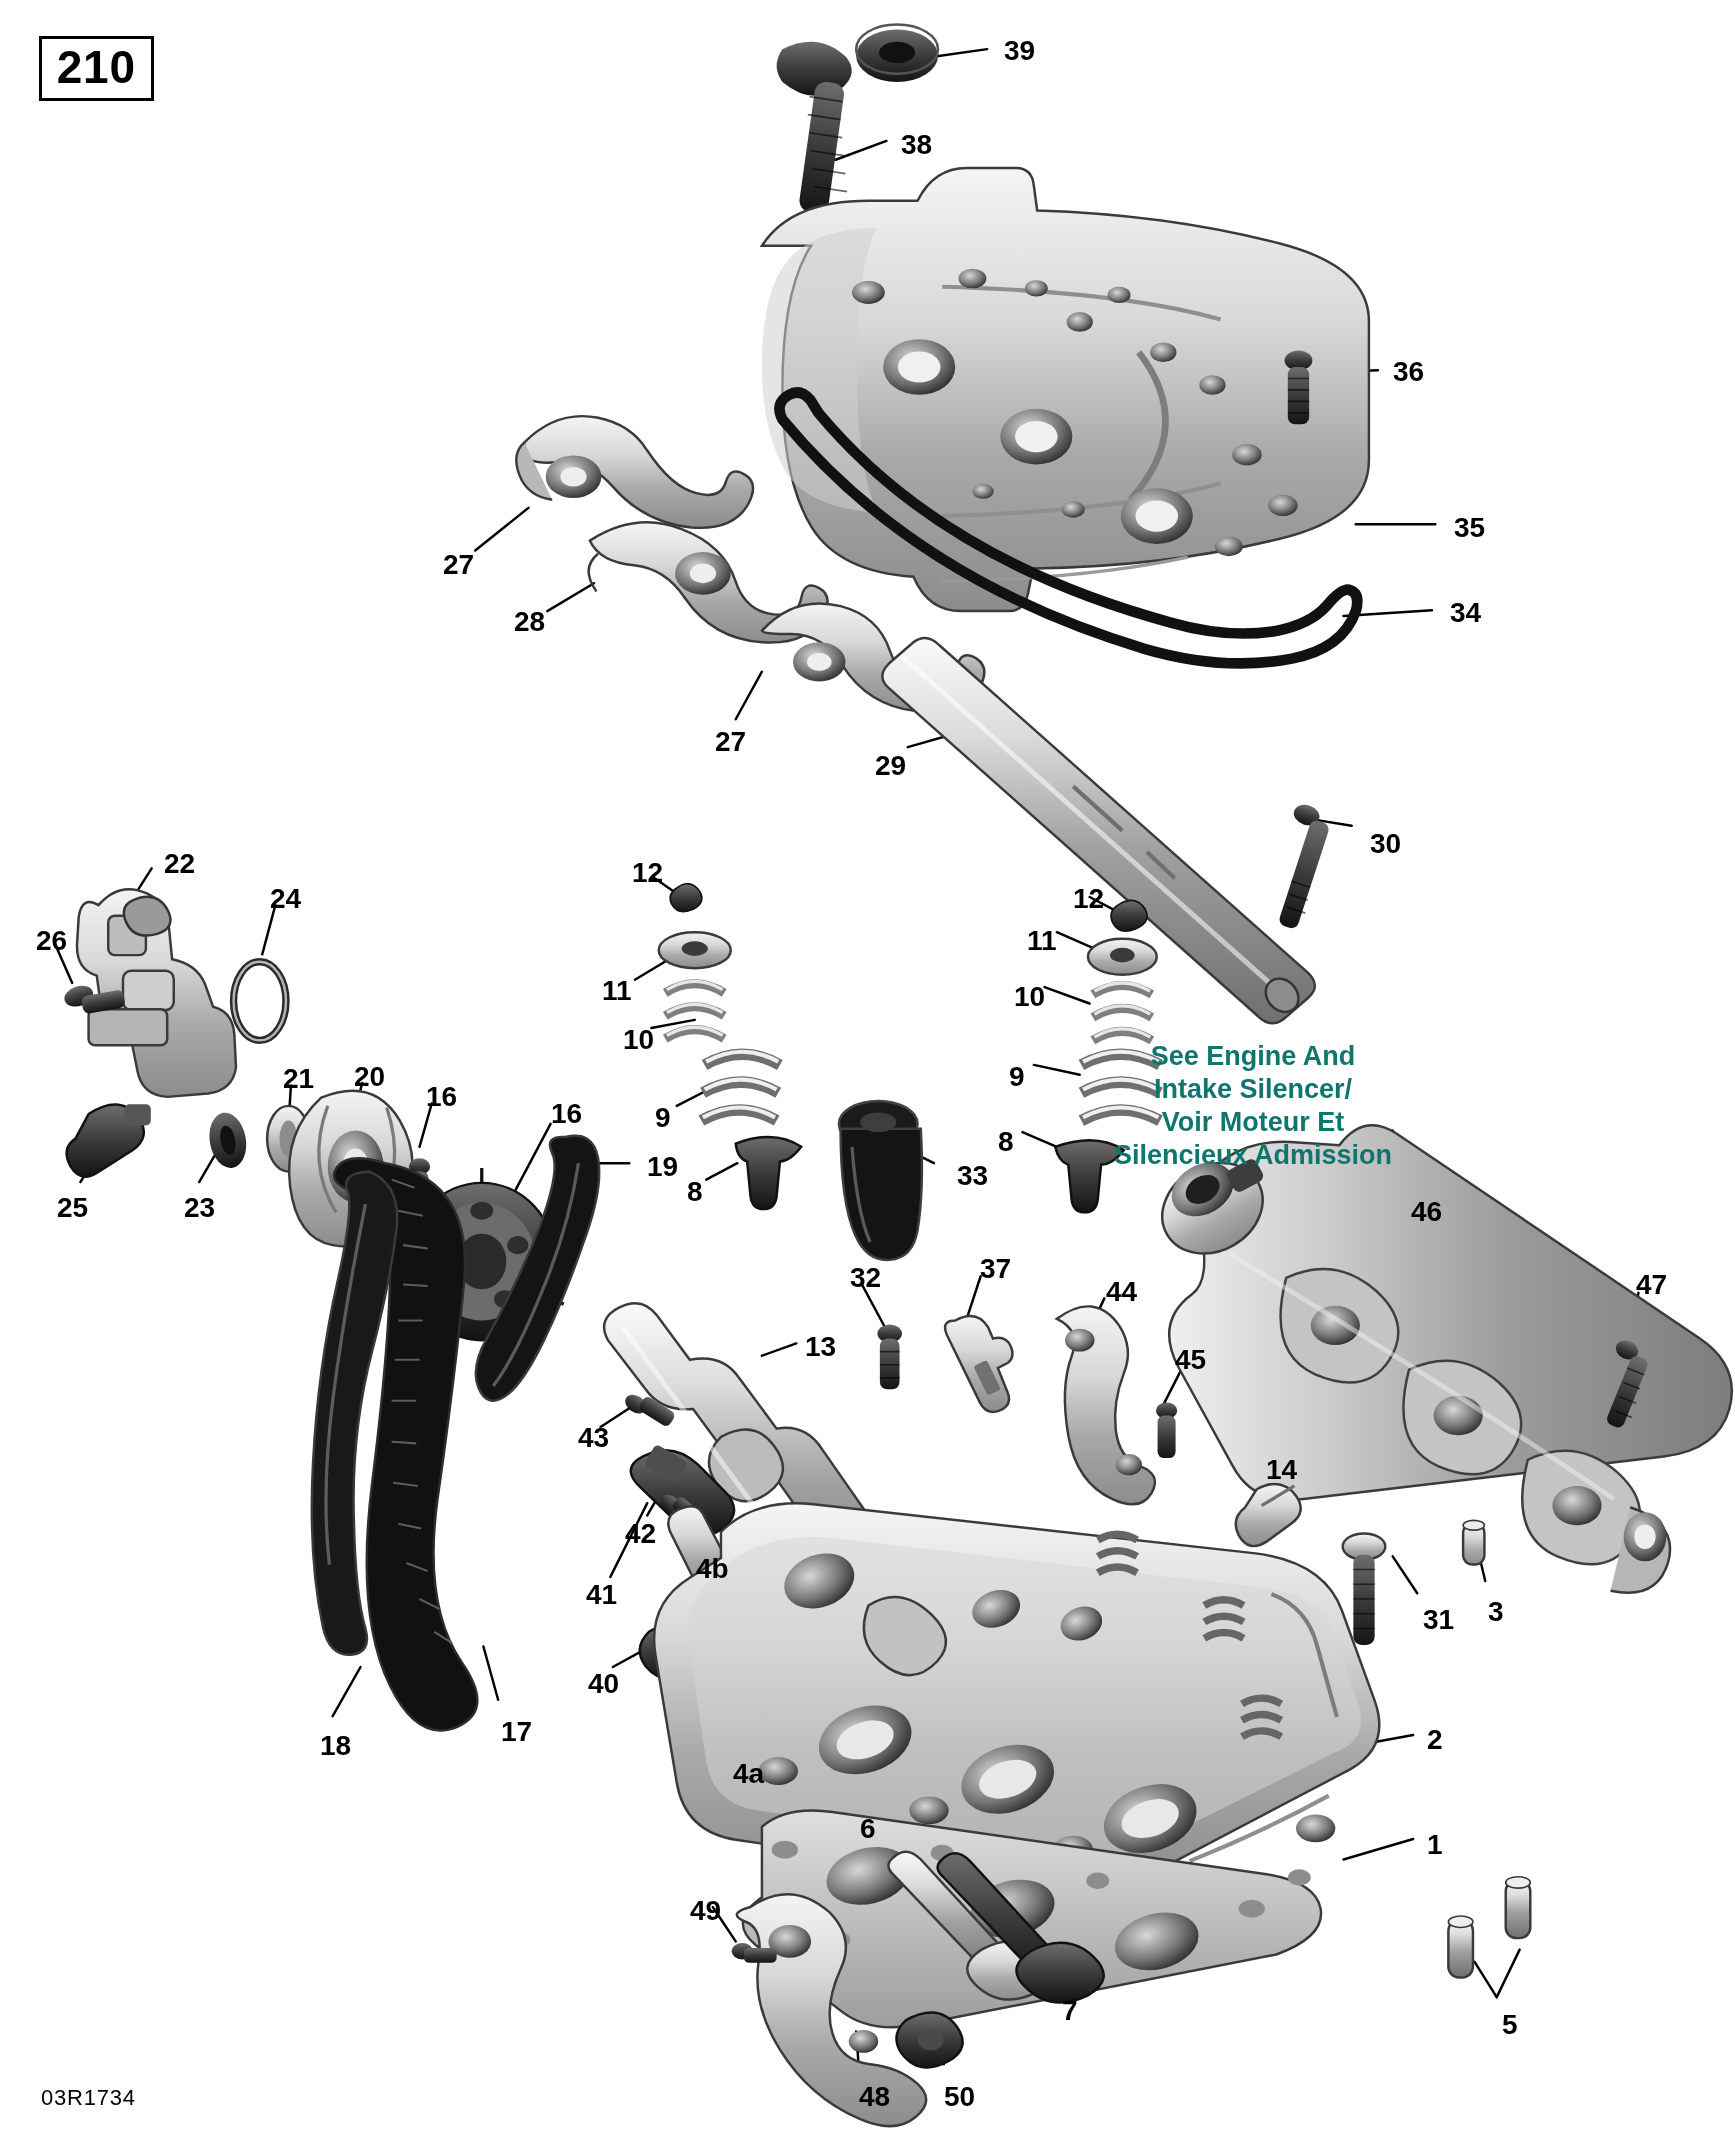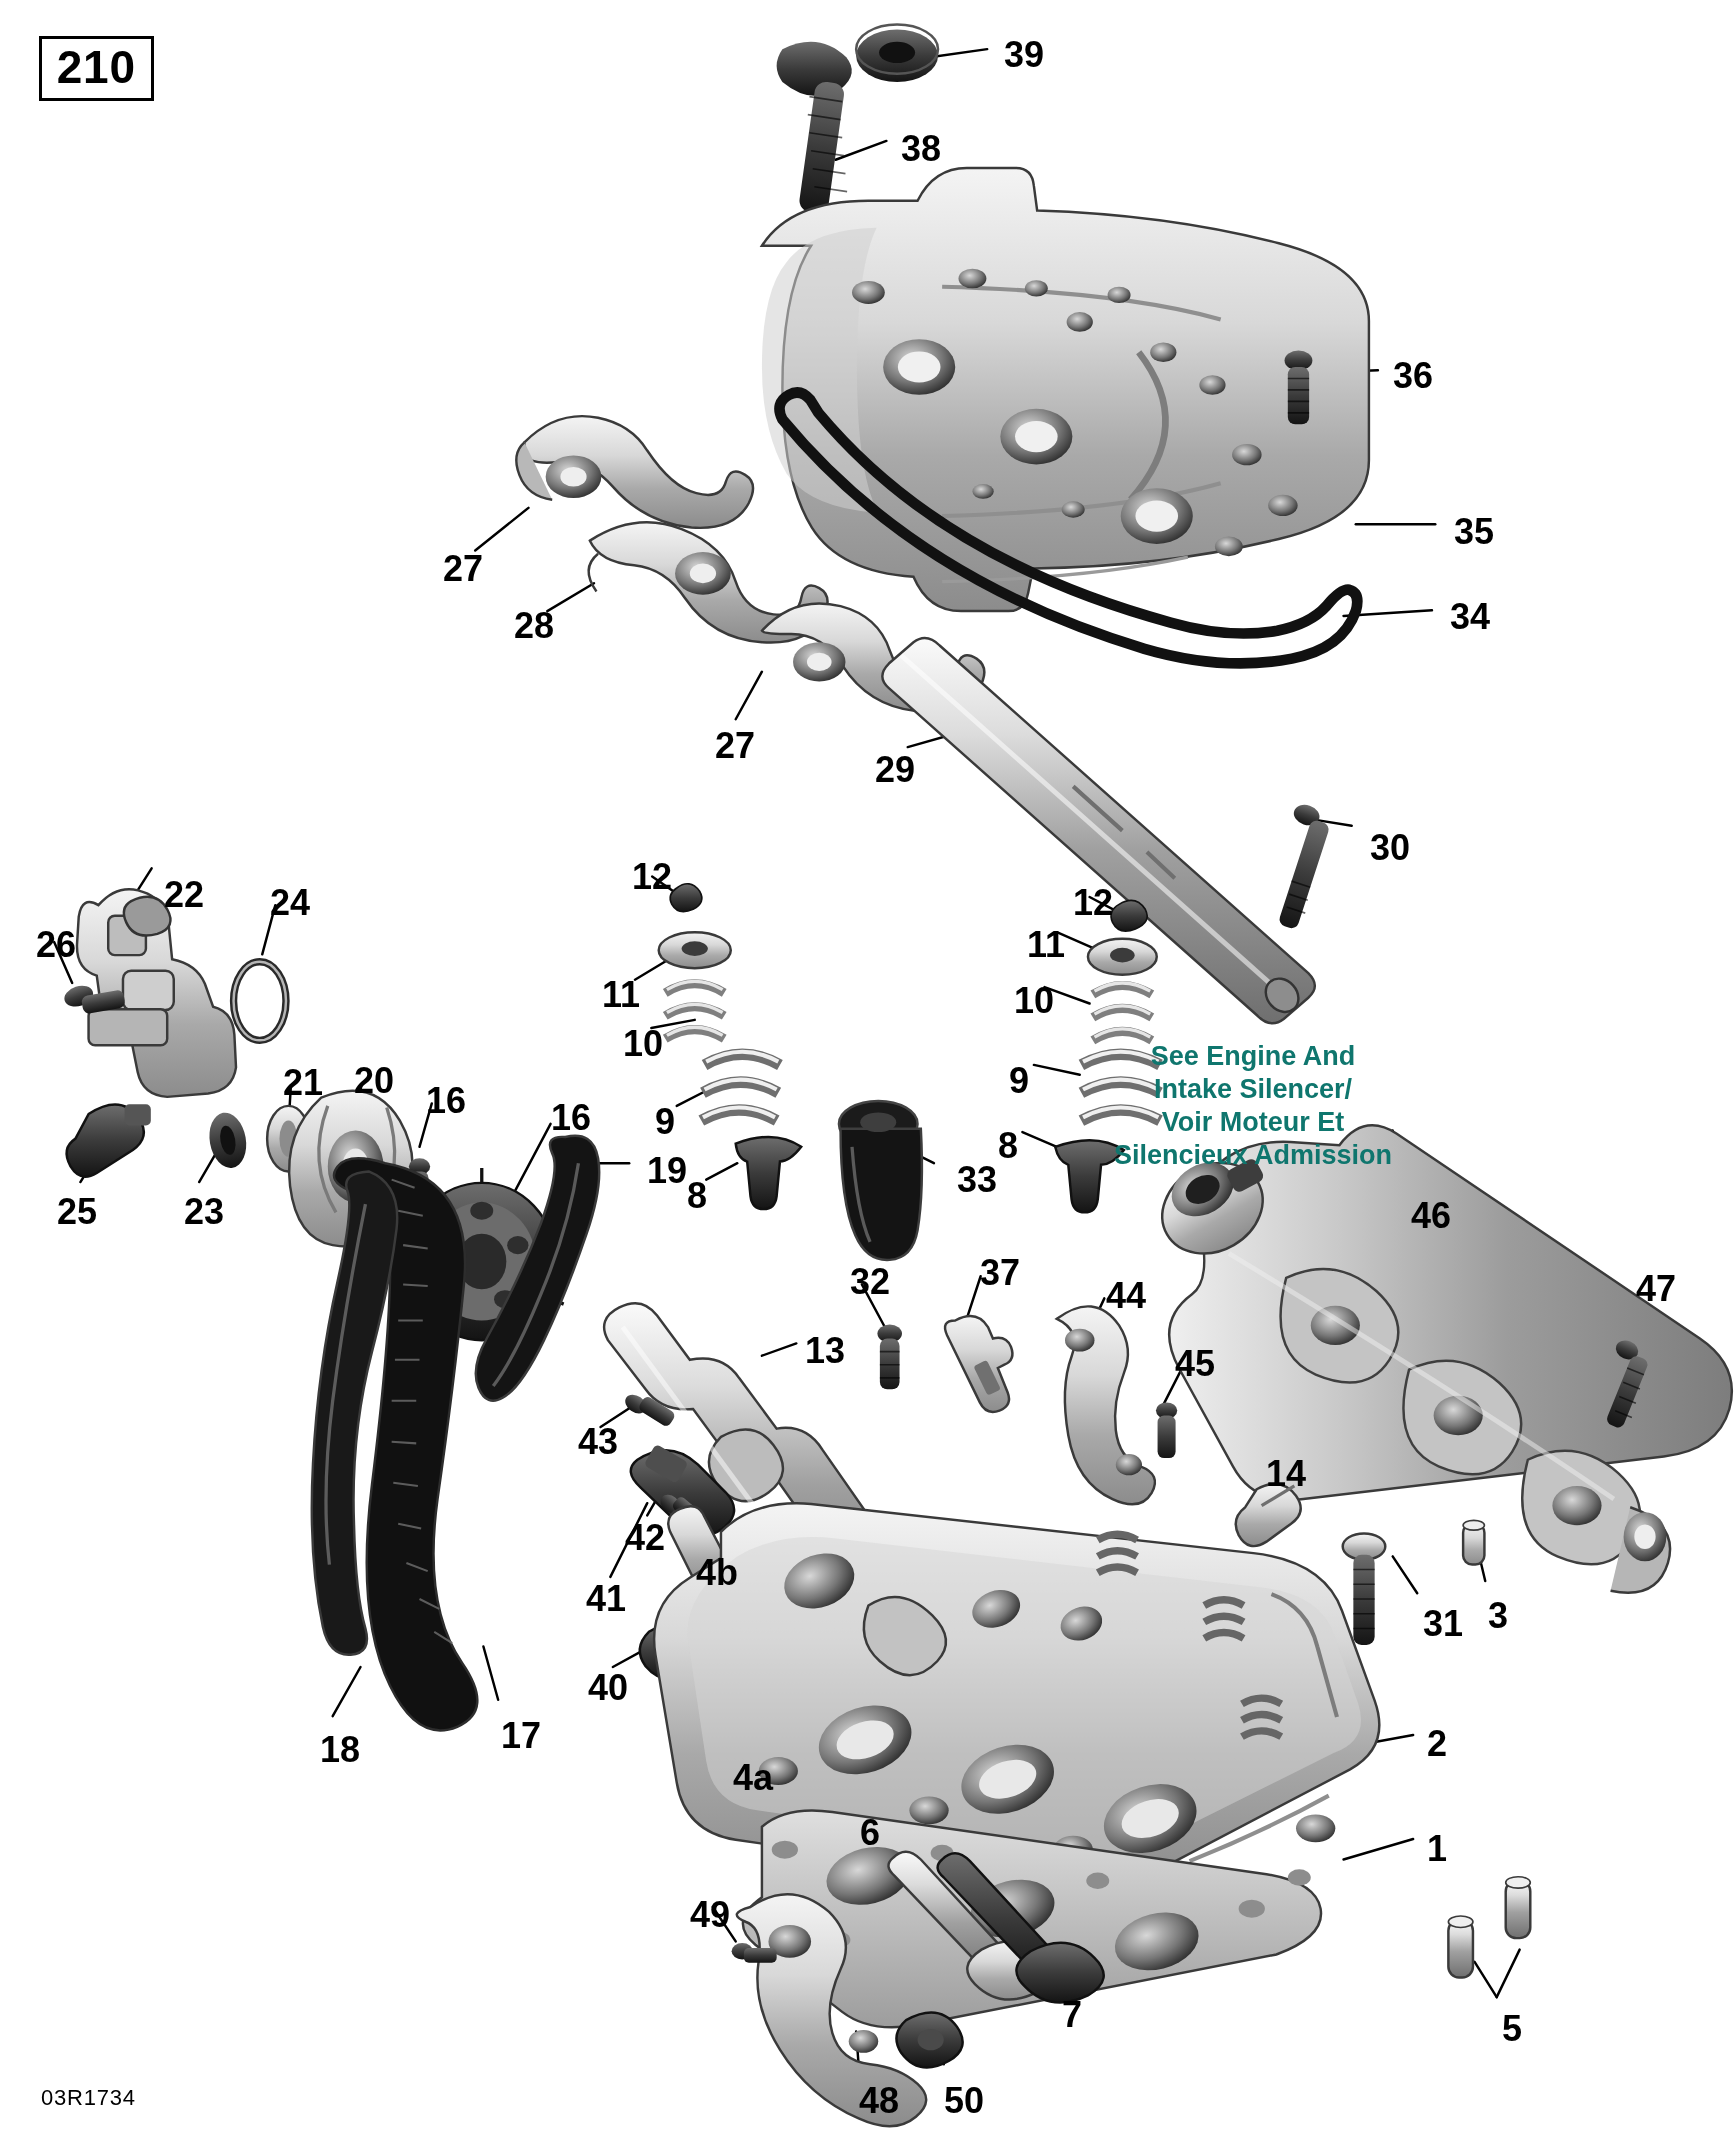--- a/index.html
+++ b/index.html
@@ -36,21 +36,21 @@
     position: absolute;
     left: 41px;
     bottom: 18px;
     font-size: 22px;
     color: #000;
     letter-spacing: 0.8px;
   }
   
   .callout {
     position: absolute;
-    font-size: 36px;
+    font-size: 28px;
     font-weight: bold;
     color: #000;
     white-space: nowrap;
     line-height: 1;
   }
   
   .note {
     position: absolute;
     font-size: 27px;
     font-weight: bold;
@@ -740,21 +740,21 @@
       <div class="callout" style="left: 1004px; top: 37px;">39</div>
       <div class="callout" style="left: 901px; top: 131px;">38</div>
       <div class="callout" style="left: 1393px; top: 358px;">36</div>
       <div class="callout" style="left: 1454px; top: 514px;">35</div>
       <div class="callout" style="left: 1450px; top: 599px;">34</div>
       <div class="callout" style="left: 443px; top: 551px;">27</div>
       <div class="callout" style="left: 514px; top: 608px;">28</div>
       <div class="callout" style="left: 715px; top: 728px;">27</div>
       <div class="callout" style="left: 875px; top: 752px;">29</div>
       <div class="callout" style="left: 1370px; top: 830px;">30</div>
-      <div class="callout" style="left: 164px; top: 850px; margin-top: 27px;">22</div>
+      <div class="callout" style="left: 164px; top: 850px;">22</div>
       <div class="callout" style="left: 270px; top: 885px;">24</div>
       <div class="callout" style="left: 36px; top: 927px;">26</div>
       <div class="callout" style="left: 632px; top: 859px;">12</div>
       <div class="callout" style="left: 602px; top: 977px;">11</div>
       <div class="callout" style="left: 623px; top: 1026px;">10</div>
       <div class="callout" style="left: 655px; top: 1104px;">9</div>
       <div class="callout" style="left: 687px; top: 1178px;">8</div>
       <div class="callout" style="left: 1073px; top: 885px;">12</div>
       <div class="callout" style="left: 1027px; top: 927px;">11</div>
       <div class="callout" style="left: 1014px; top: 983px;">10</div>

